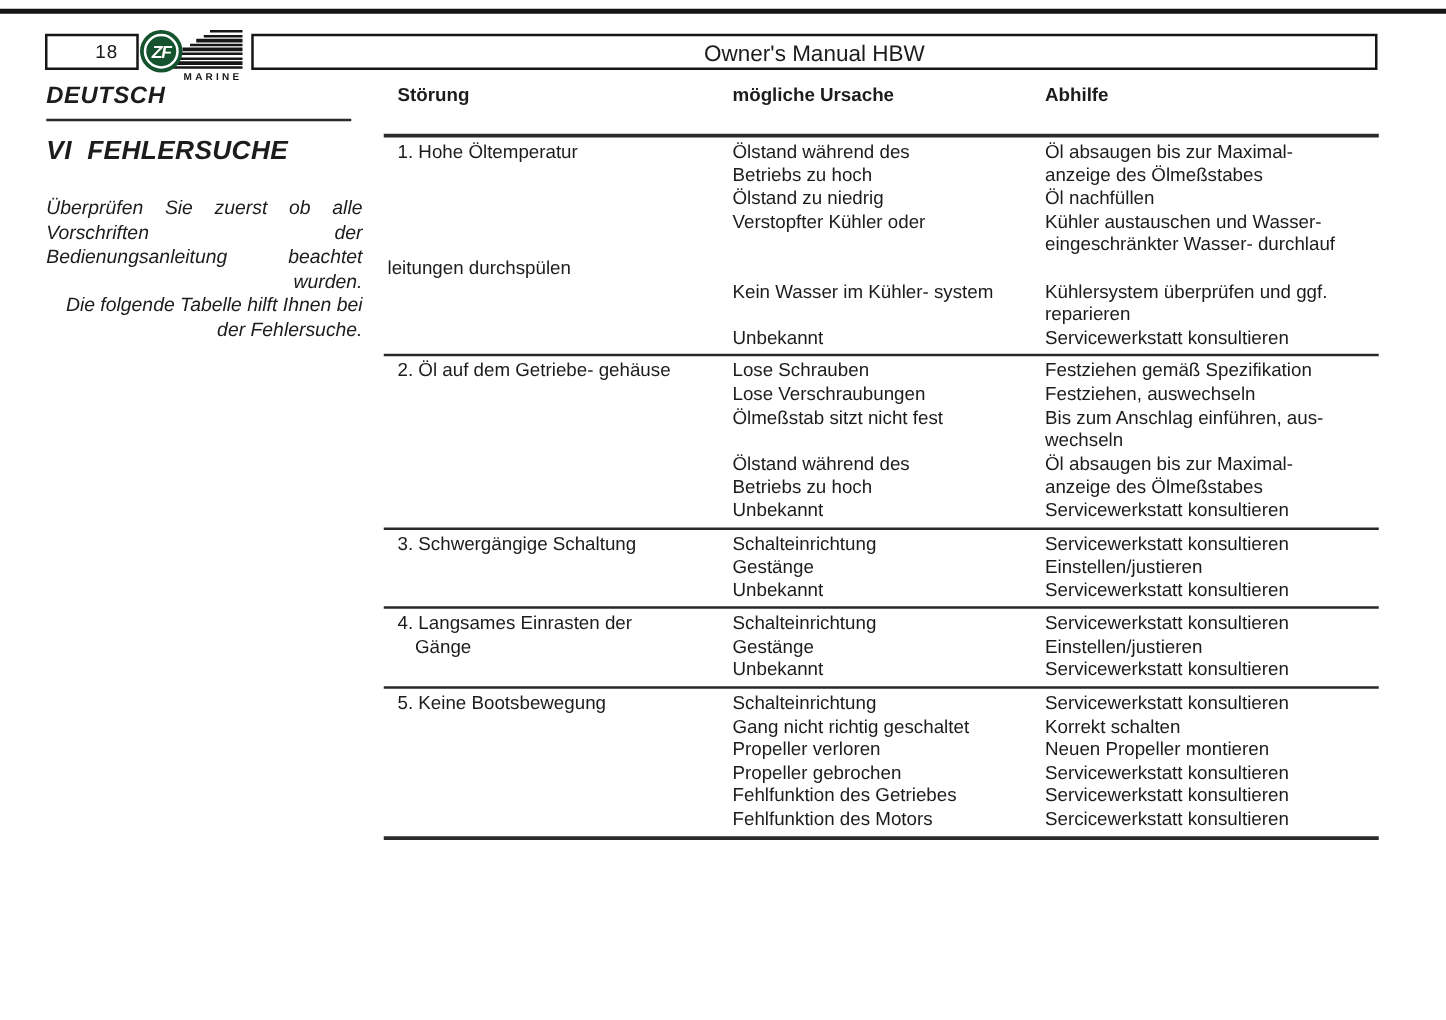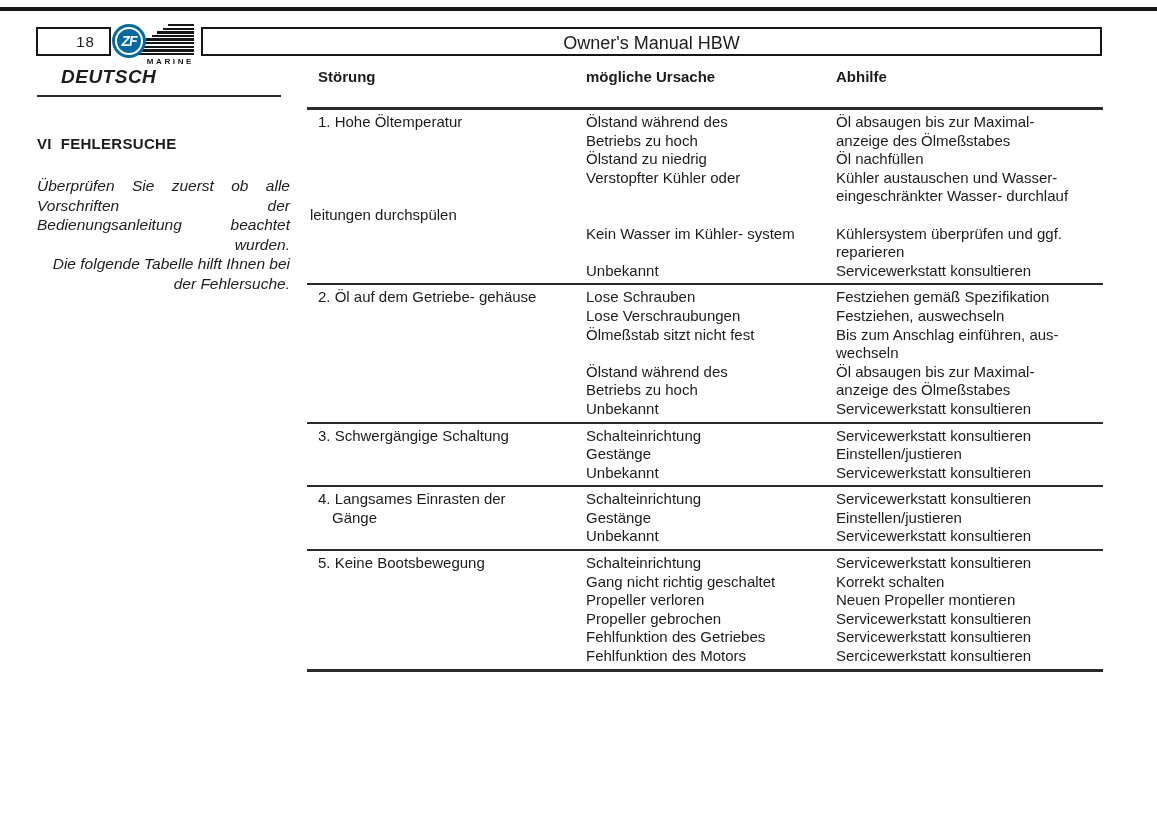--- a/index.html
+++ b/index.html
@@ -25,42 +25,42 @@
     position:absolute; left:201px; top:27px; width:901px; height:29px;
     border:2px solid #161616; display:flex; align-items:flex-end; justify-content:center;
     font-size:18px;
   }
 
   
   .logo { position:absolute; left:112px; top:23px; width:82px; height:42px; }
   .logo .stripe { position:absolute; right:0; height:2.4px; background:#161616; }
   .logo-circle {
     position:absolute; left:0; top:1px; width:34px; height:34px;
-    background:#0369a1; border-radius:50%;
+    background:#14532d; border-radius:50%;
     display:flex; align-items:center; justify-content:center;
   }
   .logo-circle::before {
     content:""; position:absolute; left:3px; top:3px; right:3px; bottom:3px;
     border:2px solid #ffffff; border-radius:50%;
   }
   .logo-zf {
     position:relative; color:#ffffff; font-weight:bold; font-style:italic;
     font-size:14px; letter-spacing:-1px;
   }
   .logo-marine {
     position:absolute; right:0; top:34px; font-size:8px; font-weight:bold;
     letter-spacing:2.6px; color:#161616; white-space:nowrap;
   }
 
   
   .left-col { position:absolute; left:37px; top:66px; width:253px; }
-  .lang-heading { font-size:19px; font-weight:bold; font-style:italic; letter-spacing:.5px;margin-left:24px; }
+  .lang-heading { font-size:19px; font-weight:bold; font-style:italic; letter-spacing:.5px; }
   .lang-rule { width:244px; border-bottom:2px solid #2a2a2a; margin-top:7px; }
   .section-heading {
-    margin-top:38px; font-size:15px; font-weight:bold; 
+    margin-top:12px; font-size:21px; font-weight:bold; font-style:italic;
     white-space:pre; letter-spacing:.3px;
   }
   .intro { margin-top:24px; font-size:15.5px; font-style:italic; line-height:19.5px;text-align:right; }
   .intro .j-line { display:flex; justify-content:space-between; }
 
   
   .trouble-table { position:absolute; left:307px; top:64px; width:796px; }
   .t-head { position:relative; height:43px; font-weight:bold; font-size:15px; }
   .t-head span { position:absolute; top:4px; white-space:pre; }
   .t-body { border-top:3px solid #2a2a2a; }

